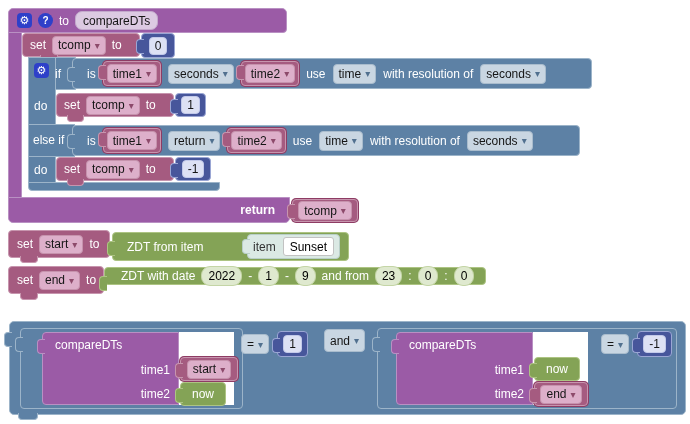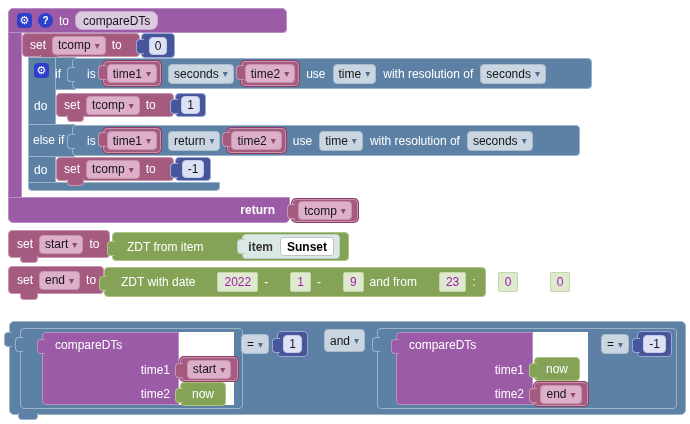--- a/index.html
+++ b/index.html
@@ -19,21 +19,21 @@
   .dfield .arr{color:#51708f;font-size:10px;}
   
   .pfield{display:inline-flex;align-items:center;gap:4px;background:#ddafca;border:1px solid #c693ad;
           border-radius:4px;color:#151515;padding:1px 5px;height:15px;white-space:nowrap;}
   .pfield .arr{color:#8d4a6b;font-size:10px;}
   
   .hfield{display:inline-flex;align-items:center;background:#dccae2;border:1px solid #c3a9cc;
           border-radius:7px;color:#151515;padding:1px 7px;height:15px;white-space:nowrap;}
   
   .gfield{display:inline-flex;align-items:center;background:#dfe9cf;border:1px solid #c4d5a6;
-          border-radius:2px;color:#a21caf;padding:1px 6px;height:16px;white-space:nowrap;margin-left:16px;}
+          border-radius:9px;color:#000000;padding:1px 6px;height:16px;white-space:nowrap;}
   
   .nfield{display:inline-flex;align-items:center;background:#dde1f4;border:1px solid #c2c9ea;
           border-radius:4px;color:#151515;padding:0 5px;height:16px;}
   
   .getter{position:relative;display:inline-flex;align-items:center;justify-content:center;
           background:#a55b80;border:1px solid #c795ae;border-radius:4px;padding:2px 3px;
           box-shadow:0 0 0 1px #8e3c64;}
   
   .itemblk{position:relative;display:inline-flex;align-items:center;gap:7px;background:#dbe9e4;
            border:1px solid #b9cfc8;border-radius:4px;padding:2px 5px;color:#333;}
@@ -203,37 +203,37 @@
     <span class="lbl">set</span>
     <span class="pfield">
       <span>start</span>
         <span class="arr">▾</span>
     </span>
     <span class="lbl">to</span>
   </div>
   <div class="blk green gap7" style="left:112px;top:232px;width:237px;height:29px;padding:0 8px 0 14px;">
     <span class="tab tg" style="top:8px;"></span>
     <span class="lbl">ZDT from item</span>
-    <span class="itemblk" style="margin-left:auto;font-weight:bold;">
+    <span class="itemblk" style="margin-left:auto;">
       <span class="tab ti" style="top:4px;"></span>
       <span>item</span>
       <span class="wfield">Sunset</span>
     </span>
   </div>
   <div class="bump bp" style="left:20px;top:256px;width:16px;"></div>
 
   <div class="blk pink gap6" style="left:8px;top:266px;width:96px;height:28px;padding:0 8px;">
     <span class="lbl">set</span>
     <span class="pfield">
       <span>end</span>
         <span class="arr">▾</span>
     </span>
     <span class="lbl">to</span>
   </div>
-  <div class="blk green gap6" style="left:104px;top:267px;width:382px;height:30px;padding:0 10px 0 16px;text-align:center;">
+  <div class="blk green gap6" style="left:104px;top:267px;width:382px;height:18px;padding:0 10px 0 16px;text-align:center;">
     <span class="tab tg" style="top:8px;"></span>
     <span class="lbl">ZDT with date</span>
     <span class="gfield">2022</span>
     <span class="lbl">-</span>
     <span class="gfield">1</span>
     <span class="lbl">-</span>
     <span class="gfield">9</span>
     <span class="lbl">and from</span>
     <span class="gfield">23</span>
     <span class="lbl">:</span>

